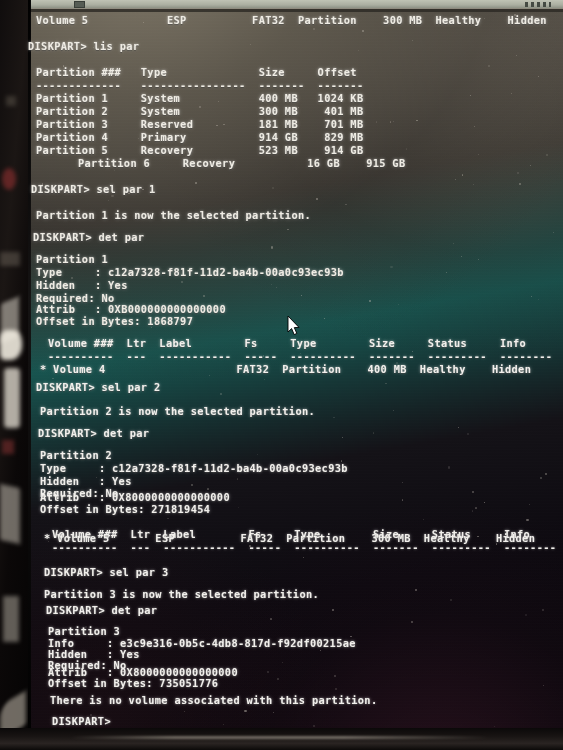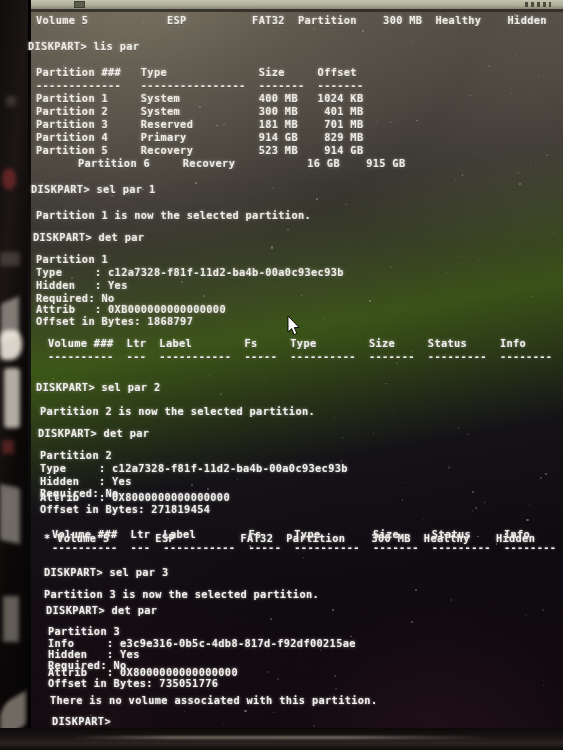--- a/index.html
+++ b/index.html
@@ -5,21 +5,21 @@
 <style>
   html,body{margin:0;padding:0;background:#000;}
   body{
     width:563px;height:750px;overflow:hidden;position:relative;
     font-family:"DejaVu Sans Mono","Liberation Mono",monospace;
   }
 
   
   #photo{
     position:absolute;inset:0;
-    background:#4d7c0f;
+    background:#0f766e;
     overflow:hidden;
   }
   
   #panel{
     position:absolute;left:26px;top:8px;right:0px;bottom:22px;
     background:
       radial-gradient(120% 80% at 22% -10%, rgba(132,124,108,0.95) 0%, rgba(96,90,78,0.75) 28%, rgba(52,48,44,0.35) 55%, rgba(0,0,0,0) 78%),
       radial-gradient(90% 60% at 85% 4%, rgba(108,101,88,0.55) 0%, rgba(40,37,33,0.18) 50%, rgba(0,0,0,0) 75%),
       linear-gradient(170deg, #6d675a 0%, #57524a 13%, #3a3732 28%, #24222268 45%, #141217 62%, #0d0a10 78%, #0a070c 100%);
   }
@@ -172,20 +172,21 @@
       <div class="ln dim" style="left: 36px; top: 209px;">Partition 1 is now the selected partition.</div>
       <div class="ln dim" style="left: 33px; top: 231px;">DISKPART&gt; det par</div>
       <div class="ln dim" style="left: 36px; top: 253px;">Partition 1</div>
       <div class="ln dim" style="left: 36px; top: 266px;">Type     : c12a7328-f81f-11d2-ba4b-00a0c93ec93b</div>
       <div class="ln dim" style="left: 36px; top: 279px;">Hidden   : Yes</div>
       <div class="ln dim" style="left: 36px; top: 292px;">Required: No</div>
       <div class="ln dim" style="left: 36px; top: 303px;">Attrib   : 0XB000000000000000</div>
       <div class="ln dim" style="left: 36px; top: 315px;">Offset in Bytes: 1868797</div>
       <div class="ln" style="left: 48px; top: 337px;">Volume ###  Ltr  Label        Fs     Type        Size     Status     Info</div>
       <div class="ln" style="left: 48px; top: 350px;">----------  ---  -----------  -----  ----------  -------  ---------  --------</div>
+      <div class="ln" style="left: 40px; top: 363px;">* Volume 4                    FAT32  Partition    400 MB  Healthy    Hidden</div>
       <div class="ln" style="left: 36px; top: 381px;">DISKPART&gt; sel par 2</div>
       <div class="ln" style="left: 40px; top: 405px;">Partition 2 is now the selected partition.</div>
       <div class="ln" style="left: 38px; top: 427px;">DISKPART&gt; det par</div>
       <div class="ln" style="left: 40px; top: 449px;">Partition 2</div>
       <div class="ln" style="left: 40px; top: 462px;">Type     : c12a7328-f81f-11d2-ba4b-00a0c93ec93b</div>
       <div class="ln" style="left: 40px; top: 475px;">Hidden   : Yes</div>
       <div class="ln" style="left: 40px; top: 487px;">Required: No</div>
       <div class="ln" style="left: 40px; top: 491px;">Attrib   : 0X8000000000000000</div>
       <div class="ln" style="left: 40px; top: 503px;">Offset in Bytes: 271819454</div>
       <div class="ln" style="left: 52px; top: 528px;">Volume ###  Ltr  Label        Fs     Type        Size     Status     Info</div>

